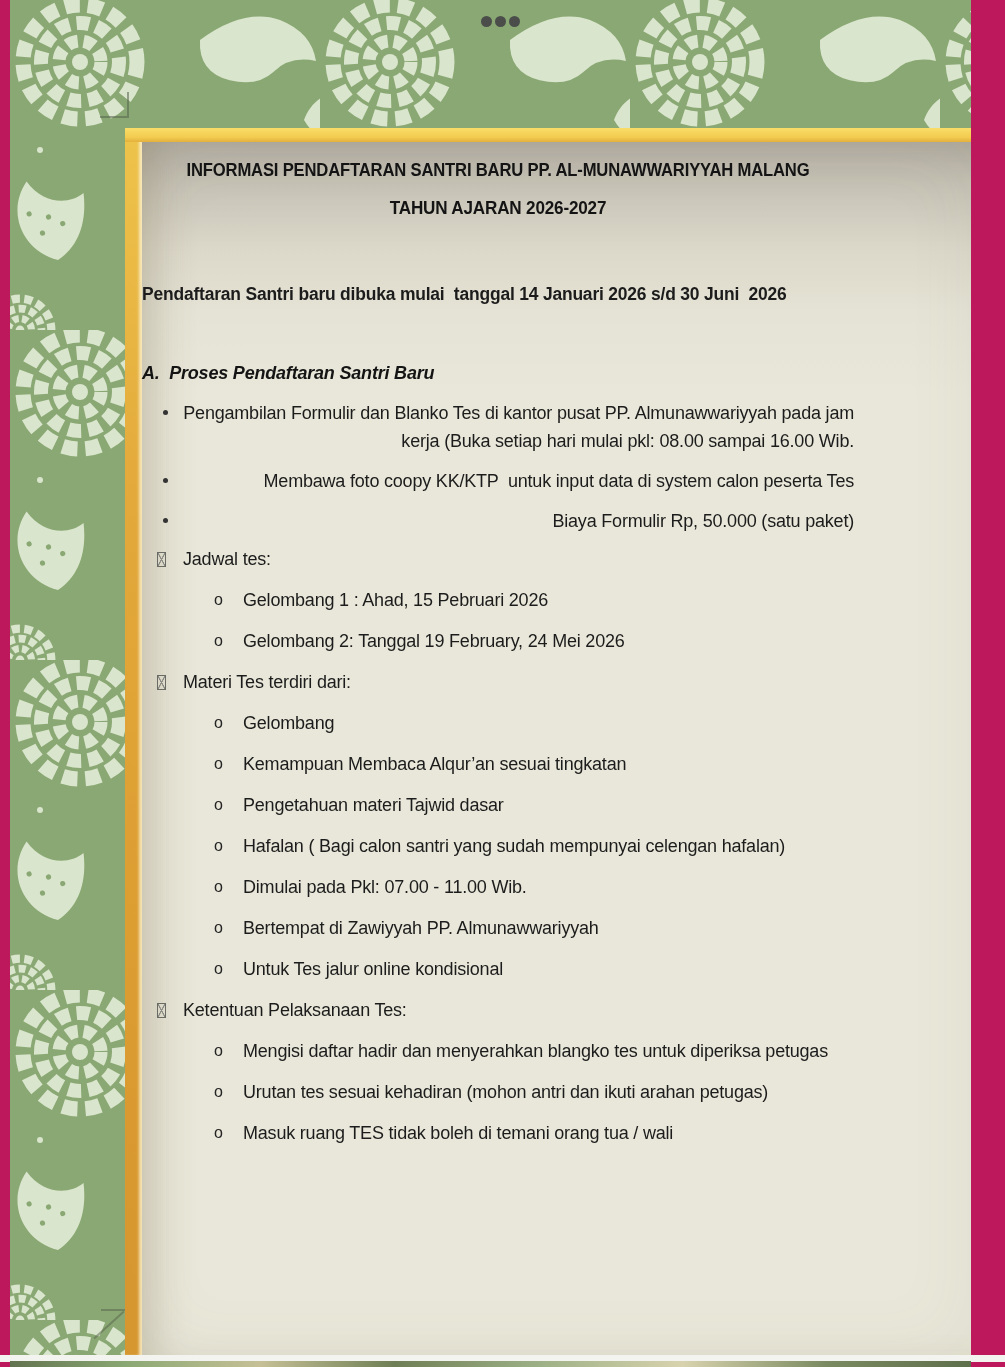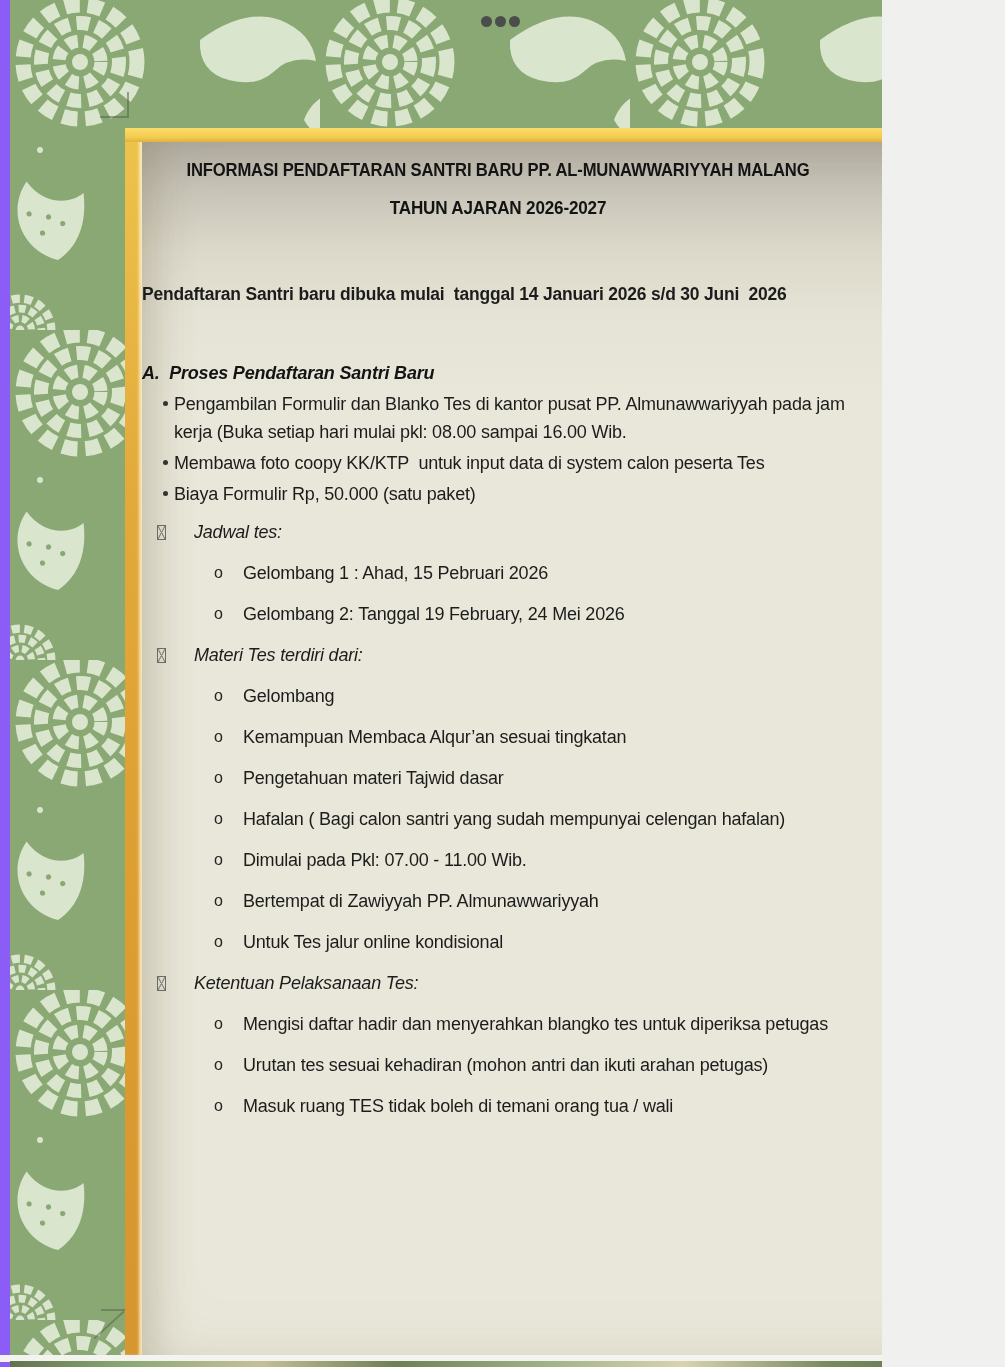--- a/index.html
+++ b/index.html
@@ -1,17 +1,17 @@
 <!DOCTYPE html>
 <html><head>
 <meta charset="utf-8">
 <style>
   html,body { margin:0; padding:0; }
   body { font-family:"Liberation Sans", sans-serif; background:#f0f0ee; }
-  .screen { position:relative; width:882px; height:1367px; background:#8b5cf6; overflow:hidden; }
+  .screen { position:relative; width:1005px; height:1367px; background:#be185d; overflow:hidden; }
 
   
   .photo { position:absolute; left:10px; top:0; width:961px; height:1355px; overflow:hidden; }
   .photo svg { display:block; }
 
   
   .carousel { position:absolute; top:16px; left:471px; display:flex; gap:3px; }
   .dot { width:11px; height:11px; border-radius:50%; background:#4b4d4b; }
 
   
@@ -40,23 +40,23 @@
   .frame { position:absolute; left:0; top:0; width:712px; color:#1c1c1c; font-size:18px; line-height:28px; letter-spacing:-0.2px; }
   .t1 { margin-top:15px; font-size:19px; line-height:26px; font-weight:700; color:#141414;
         text-align:center; white-space:pre; transform:scaleX(.875); letter-spacing:-0.2px; }
   .t2 { margin-top:12px; font-size:19px; line-height:26px; font-weight:700; color:#141414;
         text-align:center; white-space:pre; transform:scaleX(.9); }
   .intro { margin-top:59px; font-weight:700; white-space:pre; transform:scaleX(.97); transform-origin:0 50%; }
   .heading { font-weight:700; white-space:pre; color:#141414; }
   .headA { margin-top:51px;font-style:italic; }
   .headB { margin-top:58px; }
   ul.blist { list-style:none; margin:0; padding:0; }
-  ul.blist li { position:relative; padding-left:32px; margin-top:3px; white-space:pre-wrap; }
+  ul.blist li { position:relative; padding-left:32px; margin-top:12px; white-space:pre-wrap;text-align:right; }
   .b-dot { position:absolute; left:21px; top:11px; width:5px; height:5px; border-radius:50%; background:#333; }
-  .group-title { position:relative; padding-left:52px; margin-top:13px; white-space:pre;font-style:italic; }
+  .group-title { position:relative; padding-left:41px; margin-top:13px; white-space:pre; }
   .g0 { margin-top:10px; }
   .tofu { position:absolute; left:15px; top:7px; width:7px; height:13px; border:1px solid #6b6b66;
           background:
             linear-gradient(to top right, rgba(0,0,0,0) 43%, #8b8b85 47%, #8b8b85 53%, rgba(0,0,0,0) 57%),
             linear-gradient(to top left,  rgba(0,0,0,0) 43%, #8b8b85 47%, #8b8b85 53%, rgba(0,0,0,0) 57%); }
   ul.slist { list-style:none; margin:0; padding:0; }
   ul.slist li { position:relative; padding-left:101px; margin-top:13px; white-space:pre-wrap; }
   .o-mark { position:absolute; left:72px; top:0; font-size:16px; color:#242424; }
 
   

